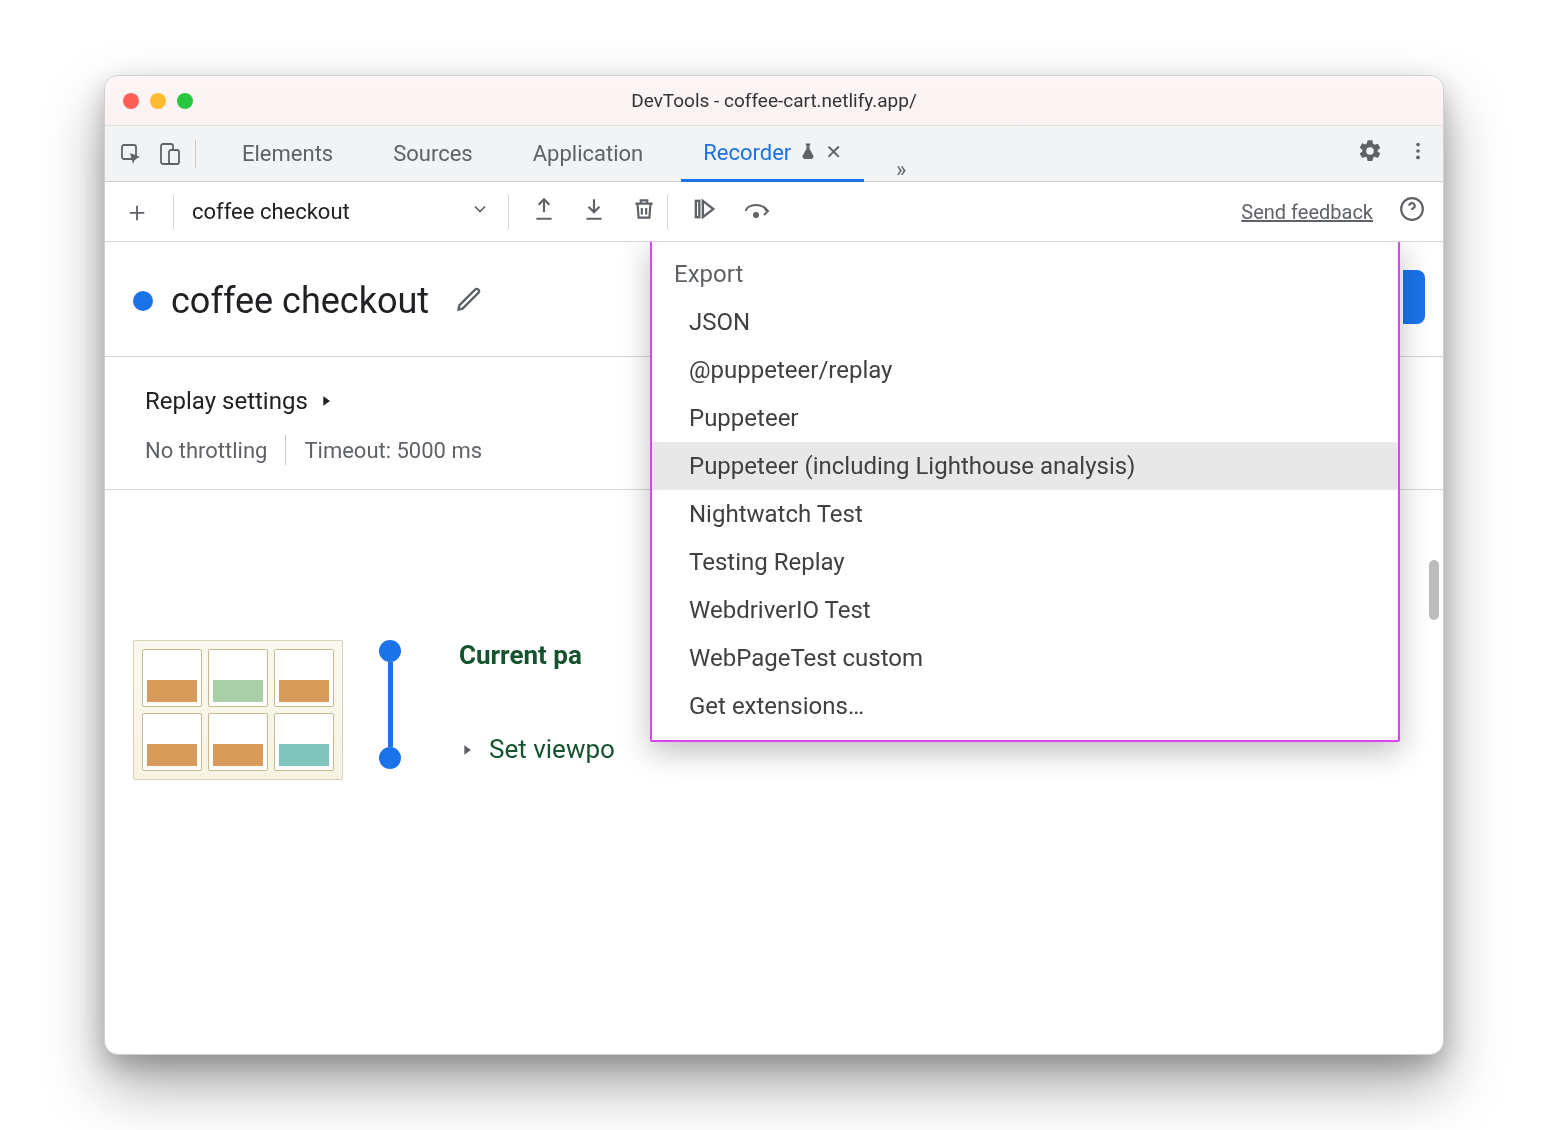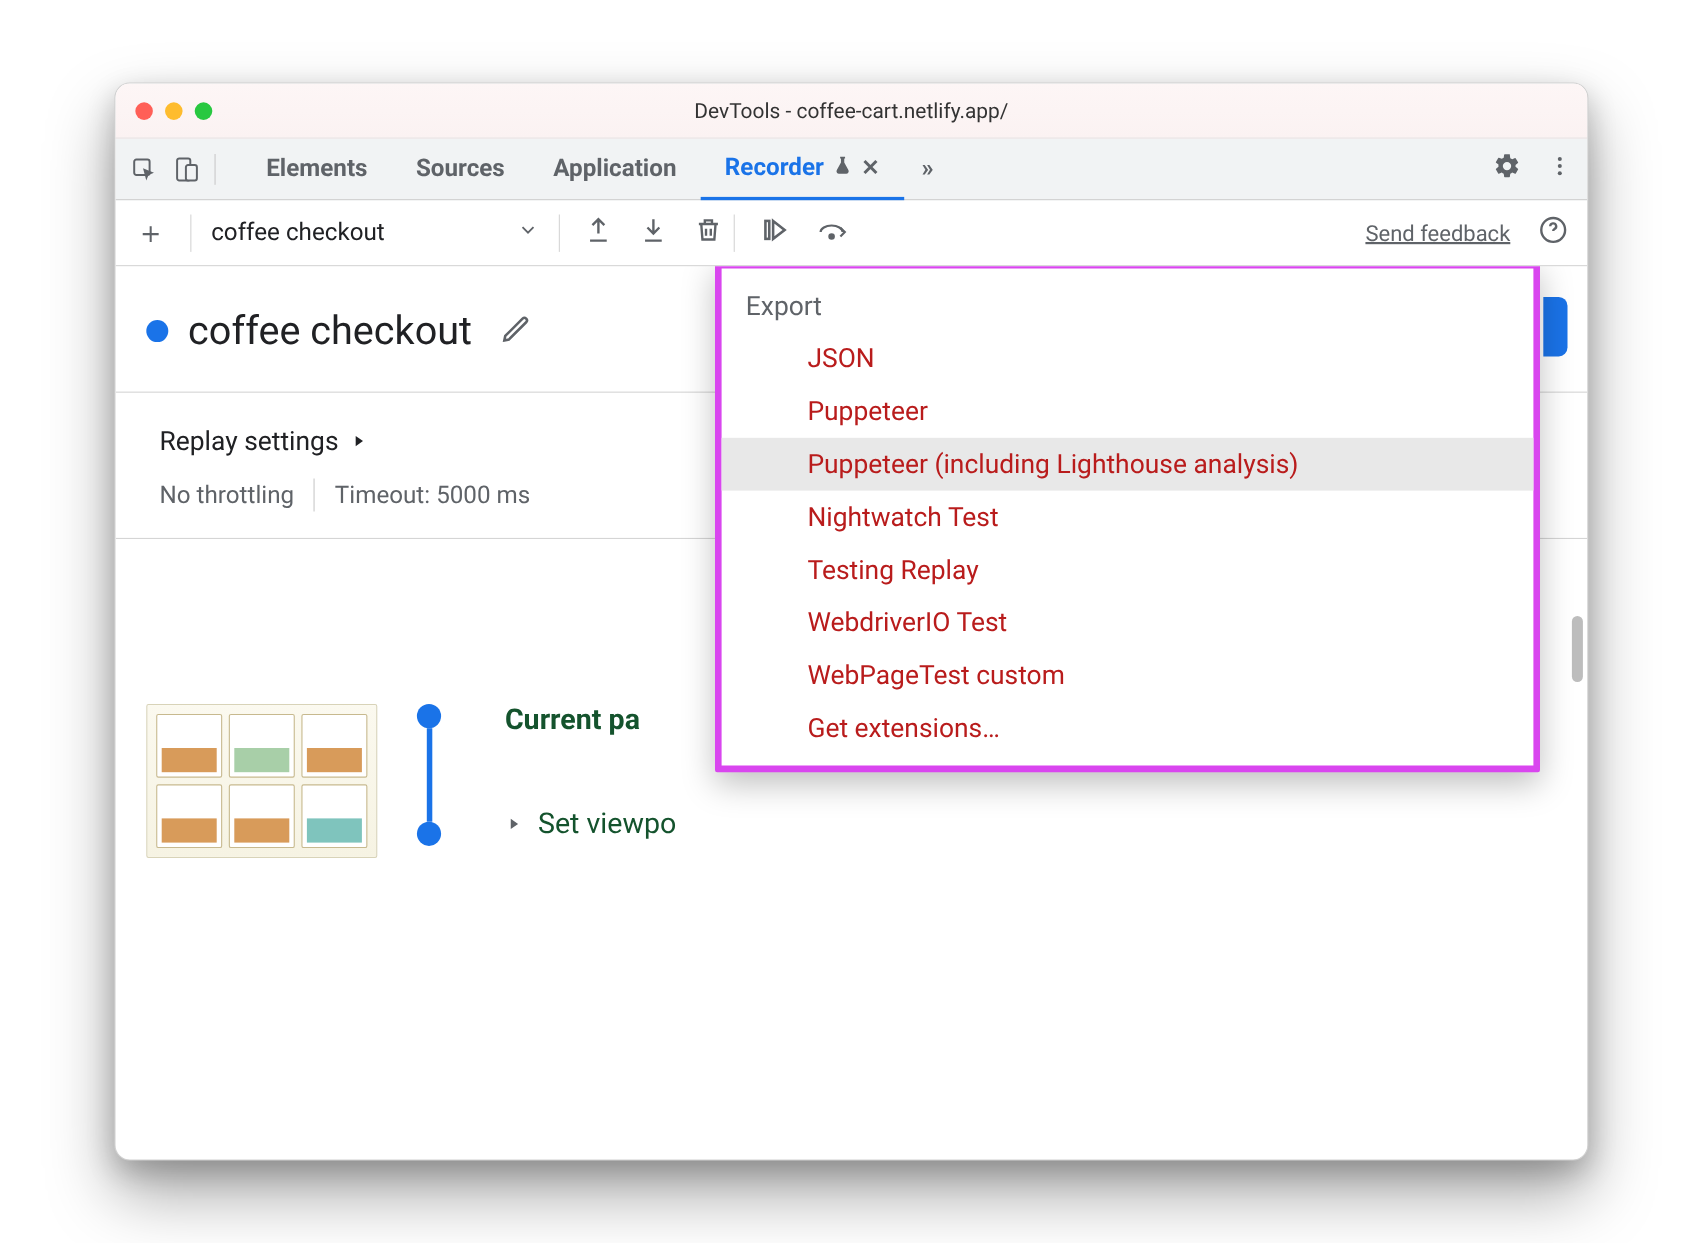--- a/index.html
+++ b/index.html
@@ -51,21 +51,21 @@
     display: flex;
     align-items: center;
     padding: 0 14px;
     font-size: 22px;
     color: #5f6368;
     gap: 0;
   }
   .tabs-left { display:flex; align-items:center; gap:14px; }
   .inspect-icon, .device-icon { color:#5f6368; display:flex; align-items:center; }
   .vsep { width:1px; height:28px; background:#c9c9c9; margin: 0 14px; }
-  .tabs { display:flex; align-items:center; gap:0; margin-left: 10px; font-weight: bold;}
+  .tabs { display:flex; align-items:flex-end; gap:16px; margin-left: 10px;}
   .tab { padding: 0 22px; height:56px; display:flex; align-items:center; gap:8px; cursor:pointer; }
   .tab.active { color:#1a73e8; border-bottom: 3px solid #1a73e8; }
   .tab .flask { color:#5f6368; }
   .tab .close-x { color:#5f6368; font-size:20px; }
   .tabs-right { margin-left:auto; display:flex; align-items:center; gap:24px; color:#5f6368; }
   .chevron-more { font-size:22px; }
   
   .toolbar {
     height: 60px;
     border-bottom: 1px solid #d5d5d5;
@@ -126,29 +126,29 @@
   .step-row + .step-row { margin-top: 64px; }
   .step-row .caret-right { color:#5f6368; }
 
   
   .dropdown {
     position:absolute;
     left: 545px;
     top: -4px;
     width: 750px;
     background:#fff;
-    border:6px solid #d946ef;
+    border:2px solid #d946ef;
     border-radius:2px;
     box-shadow: 0 10px 30px rgba(0,0,0,0.25);
     padding: 14px 0 10px 0;
     z-index: 50;
     font-size:24px;
   }
   .dd-header { color:#5f6368; padding: 6px 20px 10px 22px; font-size:24px; }
-  .dd-item { padding: 10px 20px 10px 78px; color:#b91c1c; cursor:pointer; }
+  .dd-item { padding: 10px 20px 10px 37px; color:#404040; cursor:pointer; }
   .dd-item.hover { background:#e8e8e8; }
   .blue-peek {
     position:absolute;
     left: 1298px;
     top: 28px;
     width: 22px; height: 54px;
     background:#1a73e8;
     border-radius: 0 8px 8px 0;
   }
   .scrollbar-thumb {
@@ -336,20 +336,21 @@
       </div>
     </div>
 
     <div class="blue-peek"></div>
 
     <div class="scrollbar-thumb"></div>
 
     <div class="dropdown">
       <div class="dd-header">Export</div>
       <div class="dd-item">JSON</div>
+      <div class="dd-item">@puppeteer/replay</div>
       <div class="dd-item">Puppeteer</div>
       <div class="dd-item hover">Puppeteer (including Lighthouse analysis)</div>
       <div class="dd-item">Nightwatch Test</div>
       <div class="dd-item">Testing Replay</div>
       <div class="dd-item">WebdriverIO Test</div>
       <div class="dd-item">WebPageTest custom</div>
       <div class="dd-item">Get extensions…</div>
     </div>
 
   </div>

